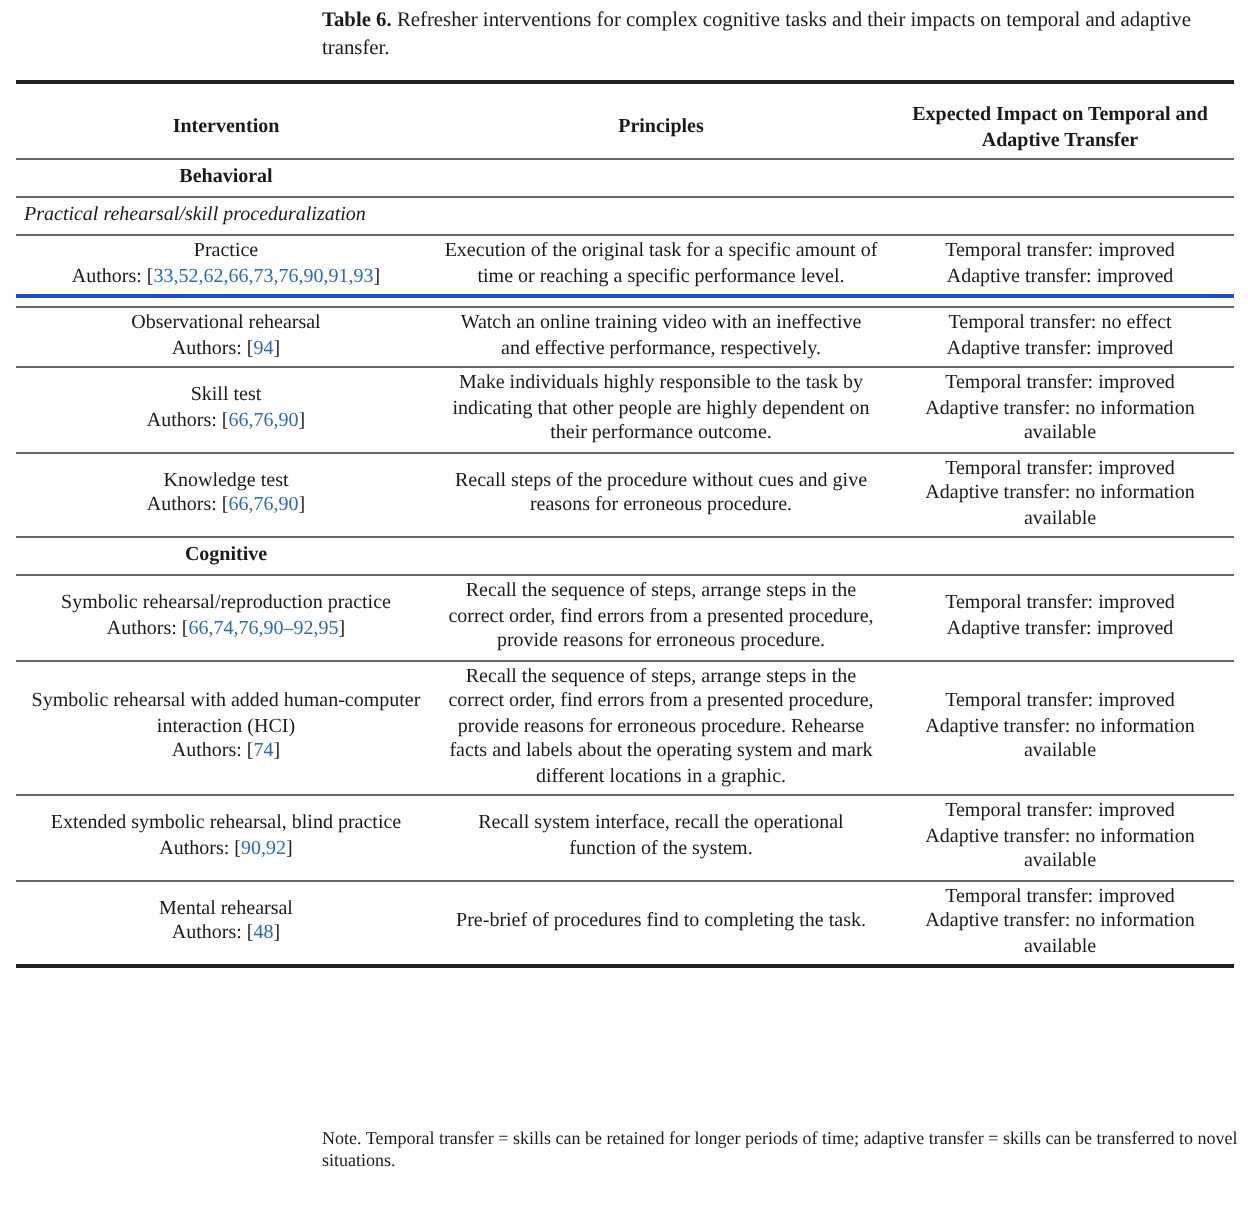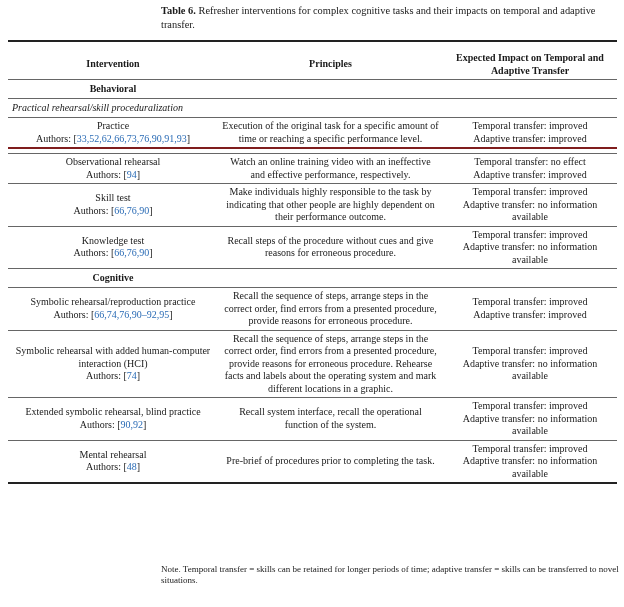--- a/index.html
+++ b/index.html
@@ -15,21 +15,21 @@
   .tbl {
     position: absolute; left: 8px; top: 50px; width: 609px;
     border-collapse: collapse; font-size: 10px; line-height: 12.5px;
   }
   .tbl td, .tbl th { padding: 0 4px; vertical-align: middle; text-align: center; }
   .tbl th { font-weight: bold; height: 29px; border-bottom: 1px solid #666; }
   .top-rule { position: absolute; left: 8px; top: 40px; width: 609px; height: 2px; background: #222; }
   .sec td { font-weight: bold; height: 18px; border-bottom: 1px solid #666; }
   .sub td { font-style: italic; text-align: left; height: 18px; border-bottom: 1px solid #666; padding-left: 4px; }
   .row td { border-bottom: 1px solid #666; padding-top: 2px; padding-bottom: 2px; }
-  .row.thick td { border-bottom: 2px solid #7f1d1d; }
+  .row.thick td { border-bottom: 2px solid #1d4ed8; }
   .row.last td { border-bottom: 2px solid #222; }
   .ref { color: #2a6bb5; text-align: center; }
   .note {
     position: absolute; left: 161px; top: 564px; width: 460px;
     font-size: 9px; line-height: 11px;
   }
   .spacer td { height: 4px; border-bottom: 1px solid #666; padding: 0; }
   .c1 { width: 210px; } .c2 { width: 225px; } .c3 { width: 174px; }
 </style>
 </head>
@@ -147,21 +147,21 @@
         <td>
           <div>Temporal transfer: improved</div>
           <div>Adaptive transfer: no information available</div>
         </td>
       </tr>
     <tr class="row last">
         <td>
           <div>Mental rehearsal</div>
           <div><span>Authors: [</span><span class="ref">48</span><span>]</span></div>
         </td>
-        <td>Pre-brief of procedures prior to completing the task.</td>
+        <td>Pre-brief of procedures find to completing the task.</td>
         <td>
           <div>Temporal transfer: improved</div>
           <div>Adaptive transfer: no information available</div>
         </td>
       </tr>
   </tbody>
 </table>
 
 <div class="note">Note.  Temporal transfer = skills can be retained for longer periods of time; adaptive transfer = skills can be transferred to novel situations.</div>
 

